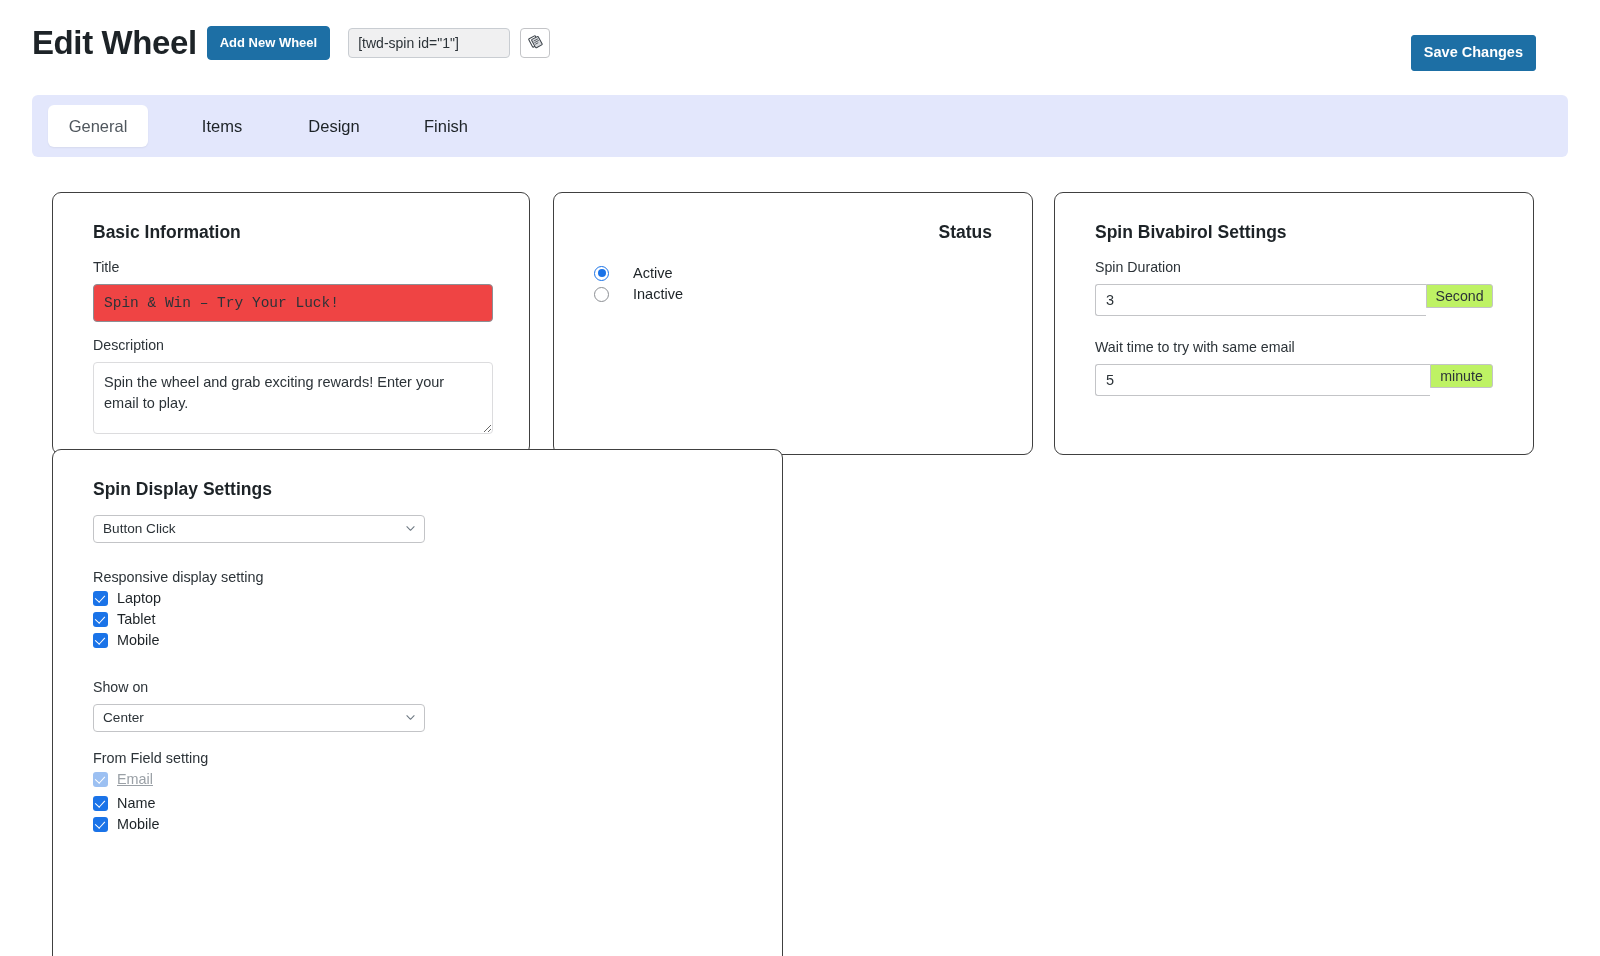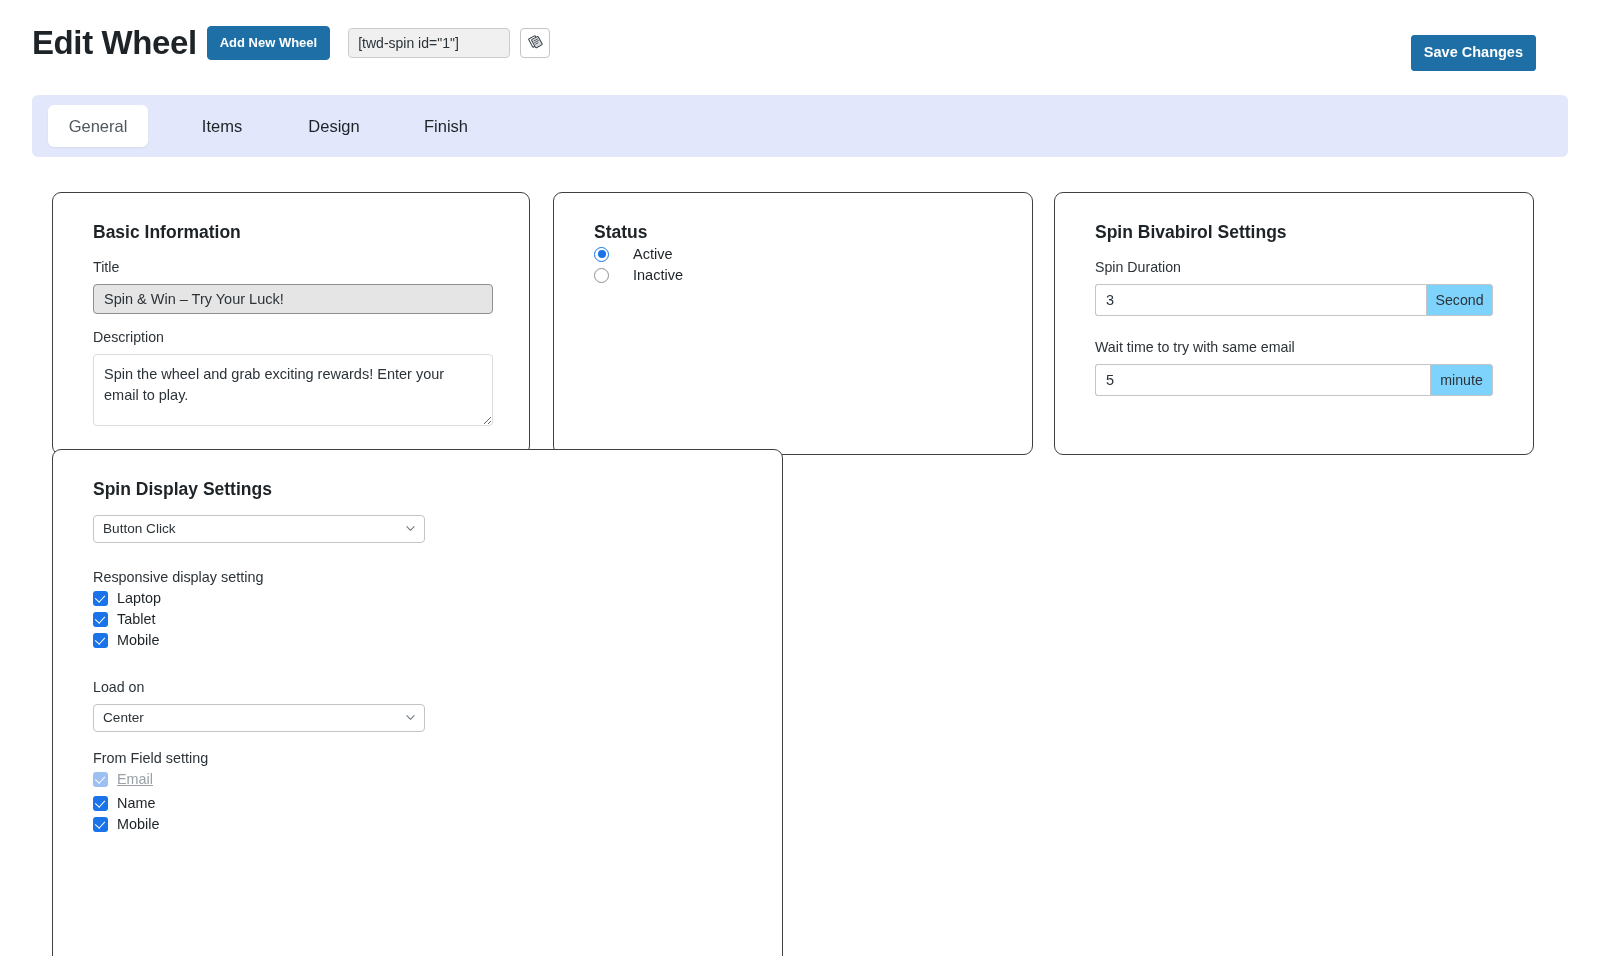--- a/index.html
+++ b/index.html
@@ -97,25 +97,25 @@
   .card-title {
     font-size: 17.5px; font-weight: 700; color: #1d2327;
     margin: 0 0 14px 0; line-height: 1.3;
   }
   .field-label {
     font-size: 14.2px; color: #2c3338; line-height: 1.4;
     margin: 0 0 6px 0; display: block;
   }
 
   .text-input {
-    width: 400px; height: 30px;
+    width: 400px; height: 38px;
     border: 1px solid #8c8f94; border-radius: 4px;
-    background: #e5e5e5; color: #2c3338;
+    background: #ef4444; color: #2c3338;
     font-size: 14.5px; padding: 0 10px;
-    font-family: Liberation Sans, sans-serif;
+    font-family: Liberation Mono, monospace;
   }
   .desc-wrap { margin-top: 14px; }
   .textarea {
     width: 400px; height: 72px;
     border: 1px solid #dcdcde; border-radius: 4px;
     background: #ffffff; color: #2c3338;
     font-size: 14.5px; line-height: 1.5; padding: 9px 10px;
     resize: vertical;
     font-family: "Liberation Sans", sans-serif;
   }
@@ -139,22 +139,22 @@
   
   .input-group { display: flex; align-items: stretch; margin-bottom: 4px; }
   .ig-input {
     height: 32px; border: 1px solid #c3c4c7; border-radius: 3px 0 0 3px;
     background: #fff; color: #2c3338; font-size: 14.5px; padding: 0 10px;
     font-family: "Liberation Sans", sans-serif; border-right: none;
   }
   .ig-input.w1 { width: 335px; }
   .ig-input.w2 { width: 337px; }
   .ig-addon {
-    height: 32px; display: flex; align-items: center; justify-content: center;
-    background: #7dd3fc; border: 1px solid #c3c4c7; border-radius: 0 3px 3px 0;
+    height: 24px; display: flex; align-items: center; justify-content: center;
+    background: #bef264; border: 1px solid #c3c4c7; border-radius: 0 3px 3px 0;
     font-size: 14.2px; color: #2c3338; padding: 0 12px;
   }
   .ig-addon.a1 { width: 67px; }
   .ig-addon.a2 { width: 63px; }
   .group-gap { height: 18px; }
 
   
   .select-wrap { position: relative; width: 332px; margin-bottom: 2px; }
   .select-box {
     width: 332px; height: 28px;
@@ -235,21 +235,21 @@
 
       <div class="desc-wrap">
         <label class="field-label">Description</label>
         <textarea class="textarea" style="">Spin the wheel and grab exciting rewards! Enter your email to play.</textarea>
       </div>
     </div>
   </div>
 
   <div class="card card-status">
     <div class="card-inner">
-      <h2 class="card-title" style="margin-bottom:3px;">Status</h2>
+      <h2 class="card-title" style="margin-bottom:22px;text-align:right;">Status</h2>
 
       <div class="radio-row">
         <span class="radio checked"></span>
         <span class="radio-label">Active</span>
       </div>
       <div class="radio-row">
         <span class="radio"></span>
         <span class="radio-label">Inactive</span>
       </div>
     </div>
@@ -297,21 +297,21 @@
         <span class="cb"></span>
         <span class="cb-label">Tablet</span>
       </div>
       <div class="cb-row">
         <span class="cb"></span>
         <span class="cb-label">Mobile</span>
       </div>
 
       <div class="spacer-lg"></div>
 
-      <label class="field-label">Load on</label>
+      <label class="field-label">Show on</label>
       <div class="select-wrap">
         <div class="select-box">Center</div>
         <svg class="chev" viewBox="0 0 10 10">
           <path d="M1 3 L5 7 L9 3" fill="none" stroke="#6c7781" stroke-width="1.2" stroke-linecap="round" stroke-linejoin="round"></path>
         </svg>
       </div>
 
       <div class="spacer-md"></div>
 
       <label class="section-label">From Field setting</label>

